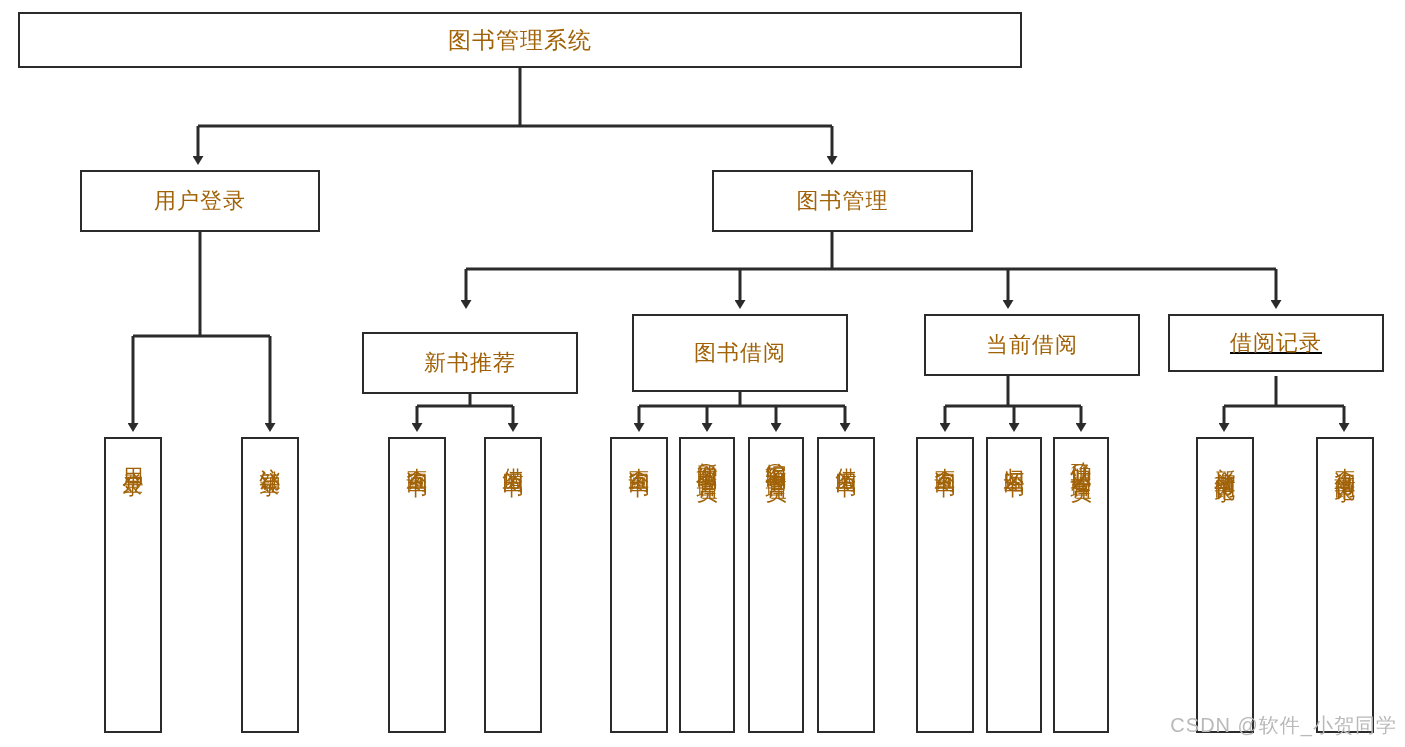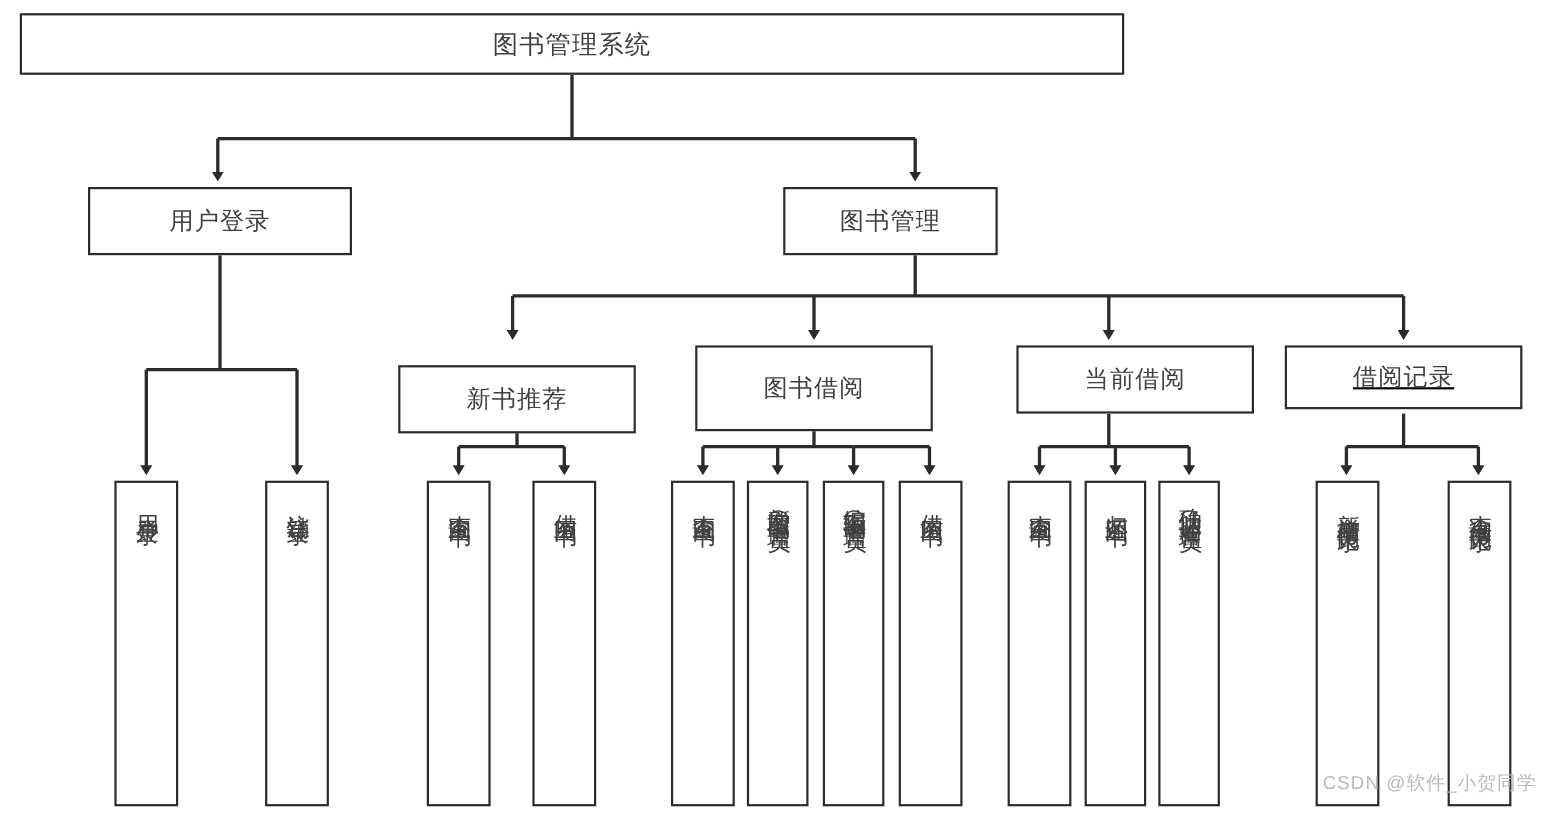--- a/index.html
+++ b/index.html
@@ -8,40 +8,40 @@
     font-family:"Liberation Sans","DejaVu Sans",sans-serif;
   }
   #diagram-root{position:relative;width:1405px;height:747px;background:#fff;}
   svg#wires{position:absolute;left:0;top:0;width:1405px;height:747px;}
   .node{
     position:absolute;box-sizing:border-box;
     background:#ffffff;border:2.5px solid #2b2b2b;
     display:flex;align-items:center;justify-content:center;
   }
   .node .lbl{
-    color:#404040;
+    color:#a16207;
     font-size:22px;
     letter-spacing:1px;
     line-height:1.15;
     white-space:nowrap;
     text-align:center;
   }
   .node.vertical .lbl{
     writing-mode:vertical-rl;
     text-orientation:upright;
     white-space:nowrap;
     letter-spacing:3px;
     font-size:21px;
   }
   .node.vertical{align-items:flex-start;padding-top:12px;}
   .node.vertical.tall-text{padding-top:6px;}
   #root-node .lbl{font-size:23px;}
   #watermark{
-    position:absolute;right:8px;bottom:24px;
-    color:#b9b9b9;font-size:17px;letter-spacing:1px;
+    position:absolute;right:8px;bottom:8px;
+    color:#b9b9b9;font-size:20px;letter-spacing:1px;
     user-select:none;pointer-events:none;margin-top:25px;
   }
 </style>
 </head>
 <body>
 
 <div id="diagram-root">
 
   <svg id="wires" viewBox="0 0 1405 747" xmlns="http://www.w3.org/2000/svg">
     <defs>
@@ -96,21 +96,21 @@
     </g>
   </svg>
 
   <div class="node" id="root-node" style="left:18px;top:12px;width:1004px;height:56px;">
     <span class="lbl">图书管理系统</span>
   </div>
 
   <div class="node" style="left:80px;top:170px;width:240px;height:62px;">
     <span class="lbl">用户登录</span>
   </div>
-  <div class="node" style="left:712px;top:170px;width:195px;height:62px;">
+  <div class="node" style="left:712px;top:170px;width:261px;height:62px;">
     <span class="lbl">图书管理</span>
   </div>
 
   <div class="node" style="left:362px;top:332px;width:216px;height:62px;">
     <span class="lbl">新书推荐</span>
   </div>
   <div class="node" style="left:632px;top:314px;width:216px;height:78px;">
     <span class="lbl">图书借阅</span>
   </div>
   <div class="node" style="left:924px;top:314px;width:216px;height:62px;">

